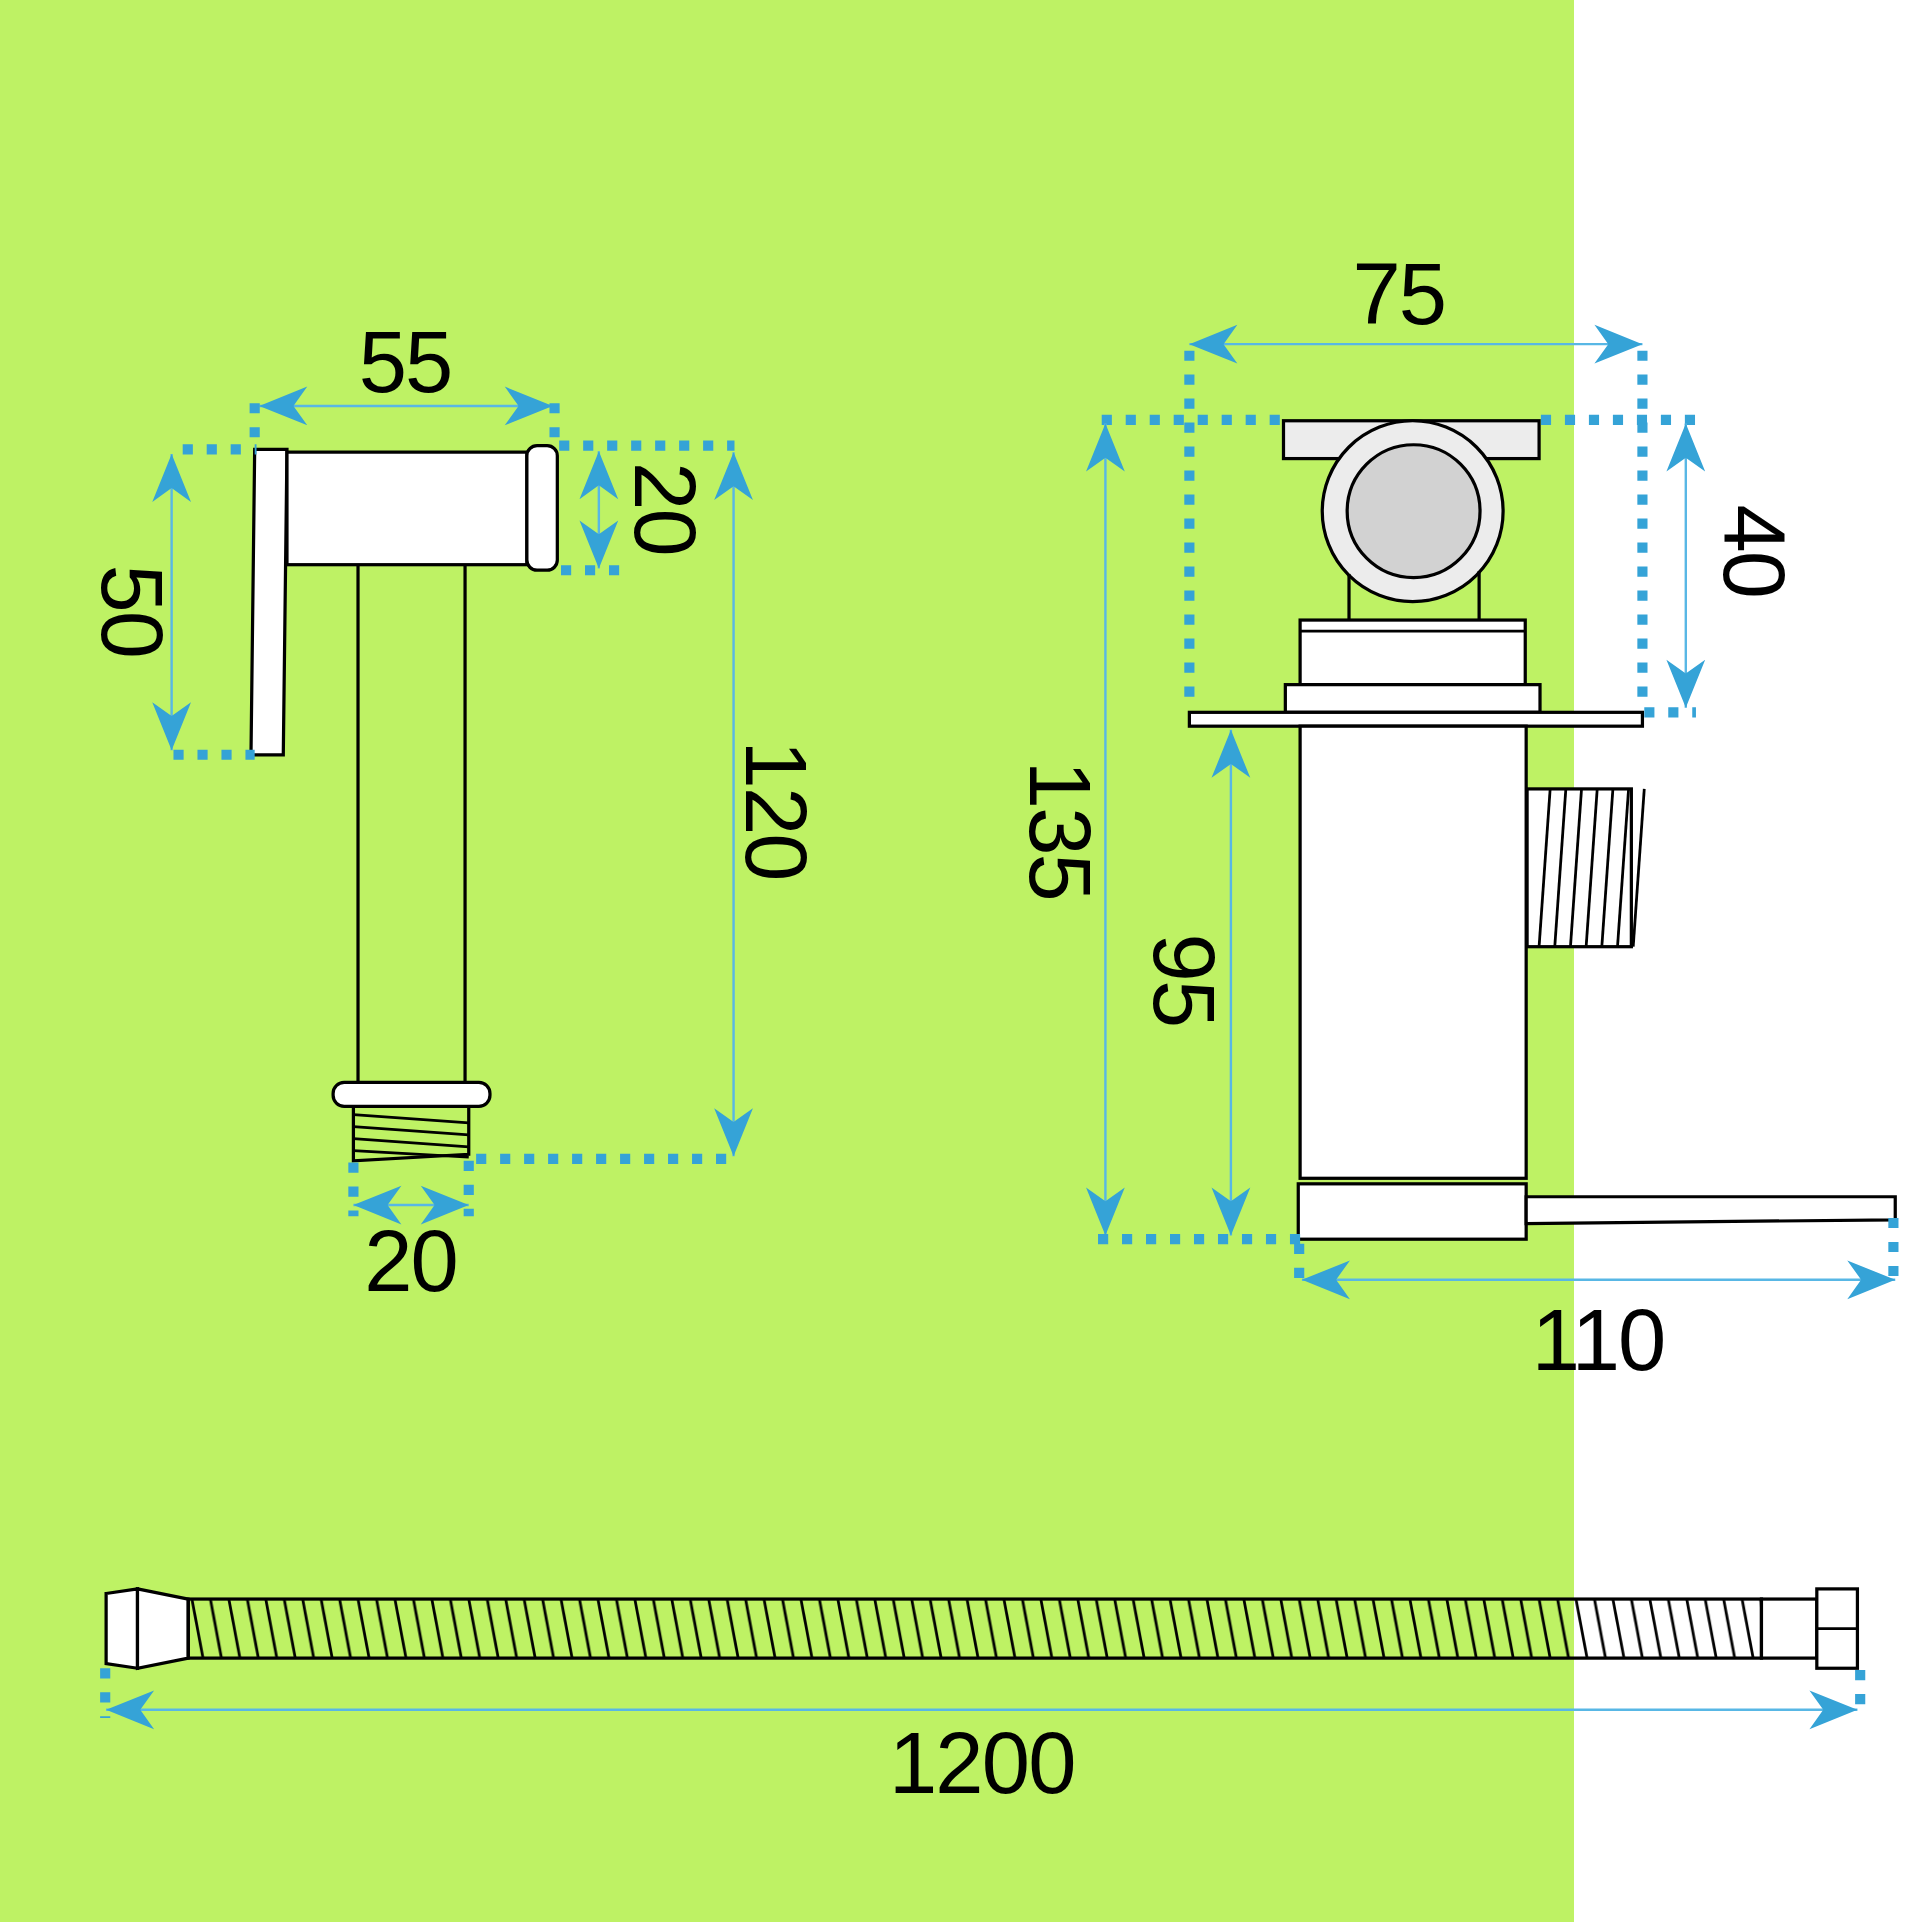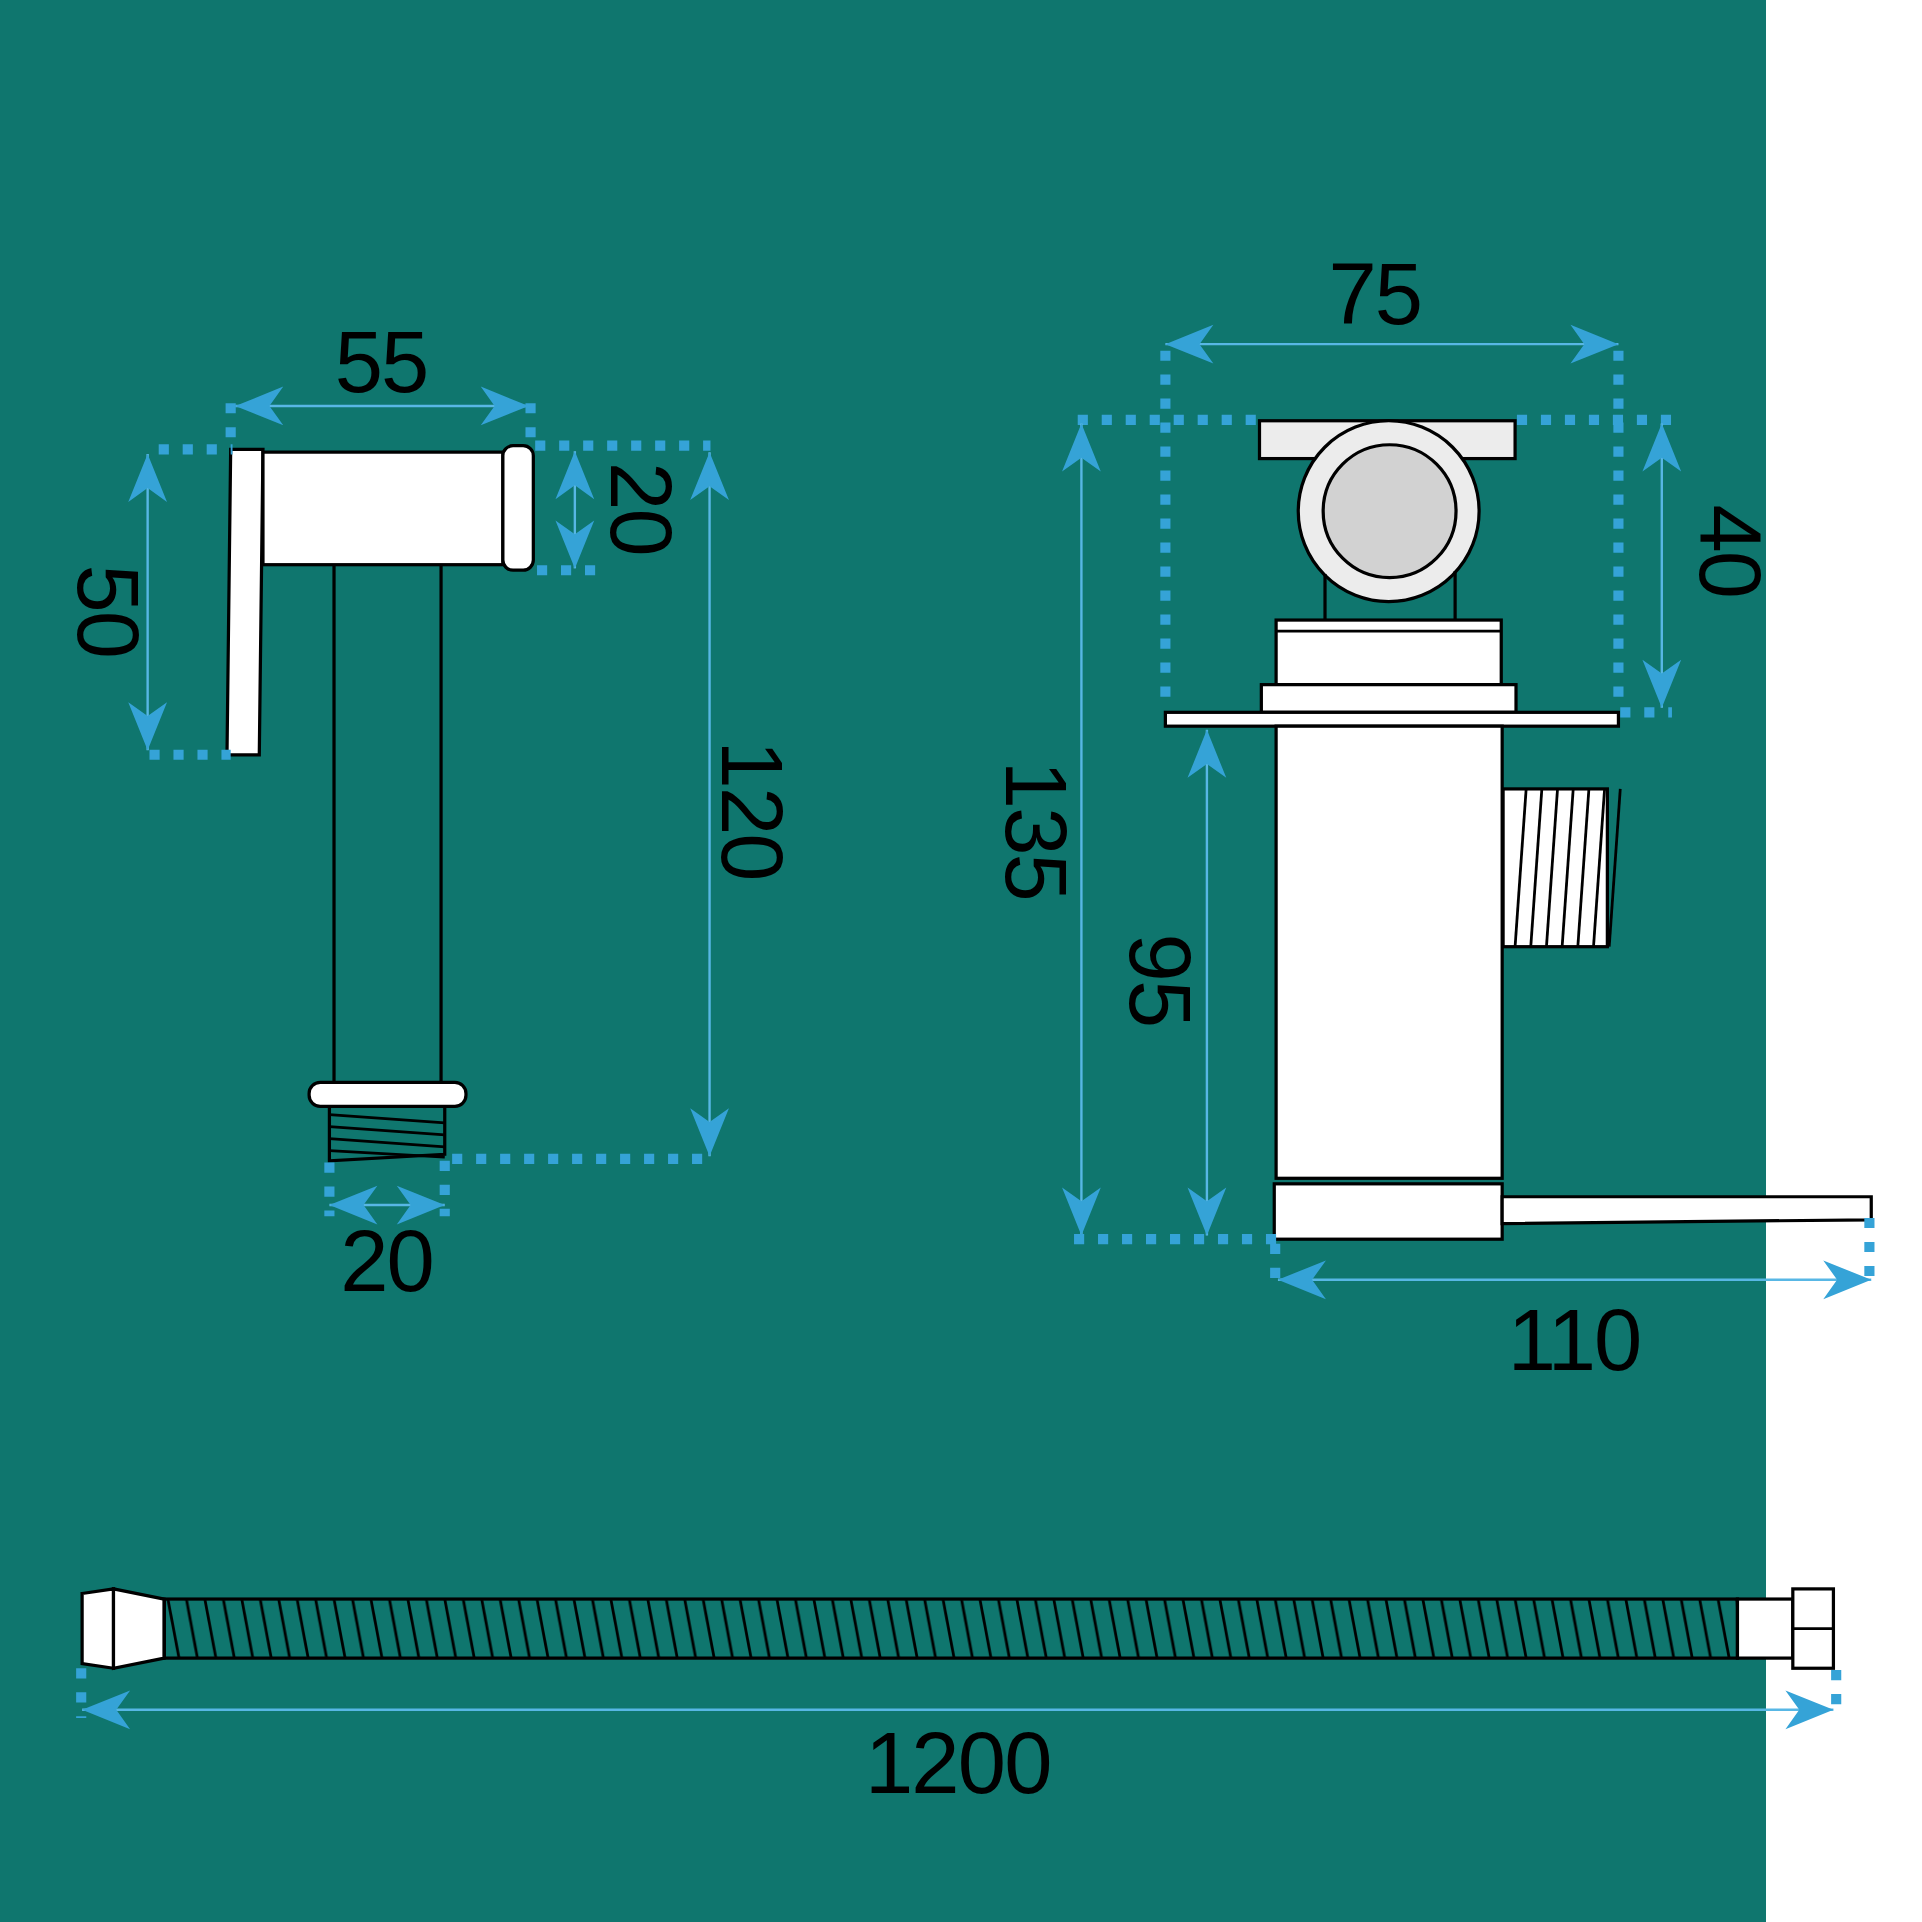--- a/index.html
+++ b/index.html
@@ -1,16 +1,16 @@
 <!DOCTYPE html>
 <html style="font-size:14.8px"><head>
 <meta charset="utf-8">
 <style>
   html,body{margin:0;padding:0;background:#ffffff;}
-  .canvas{width:1766px;height:1922px;background:#0f766e;}
+  .canvas{width:1550px;height:1922px;background:#bef264;padding-left:24px;}
   svg{display:block;}
   .shape{fill:#ffffff;stroke:#000000;stroke-width:3.5;}
   .shape-gray{fill:#ececec;stroke:#000000;stroke-width:3.5;}
   .shape-mid{fill:#d2d2d2;stroke:#000000;stroke-width:3.5;}
   .ln{fill:none;stroke:#000000;stroke-width:3.5;stroke-linecap:butt;}
   .ln-thin{fill:none;stroke:#000000;stroke-width:3;}
   .dim{fill:none;stroke:#58b7e5;stroke-width:2.6;}
   .dot{fill:none;stroke:#35a3d7;stroke-width:11;stroke-dasharray:11 15;}
   .lbl{font-family:"Liberation Sans", sans-serif;font-size:94px;fill:#000;letter-spacing:-2px;
        text-anchor:middle;dominant-baseline:central;}

